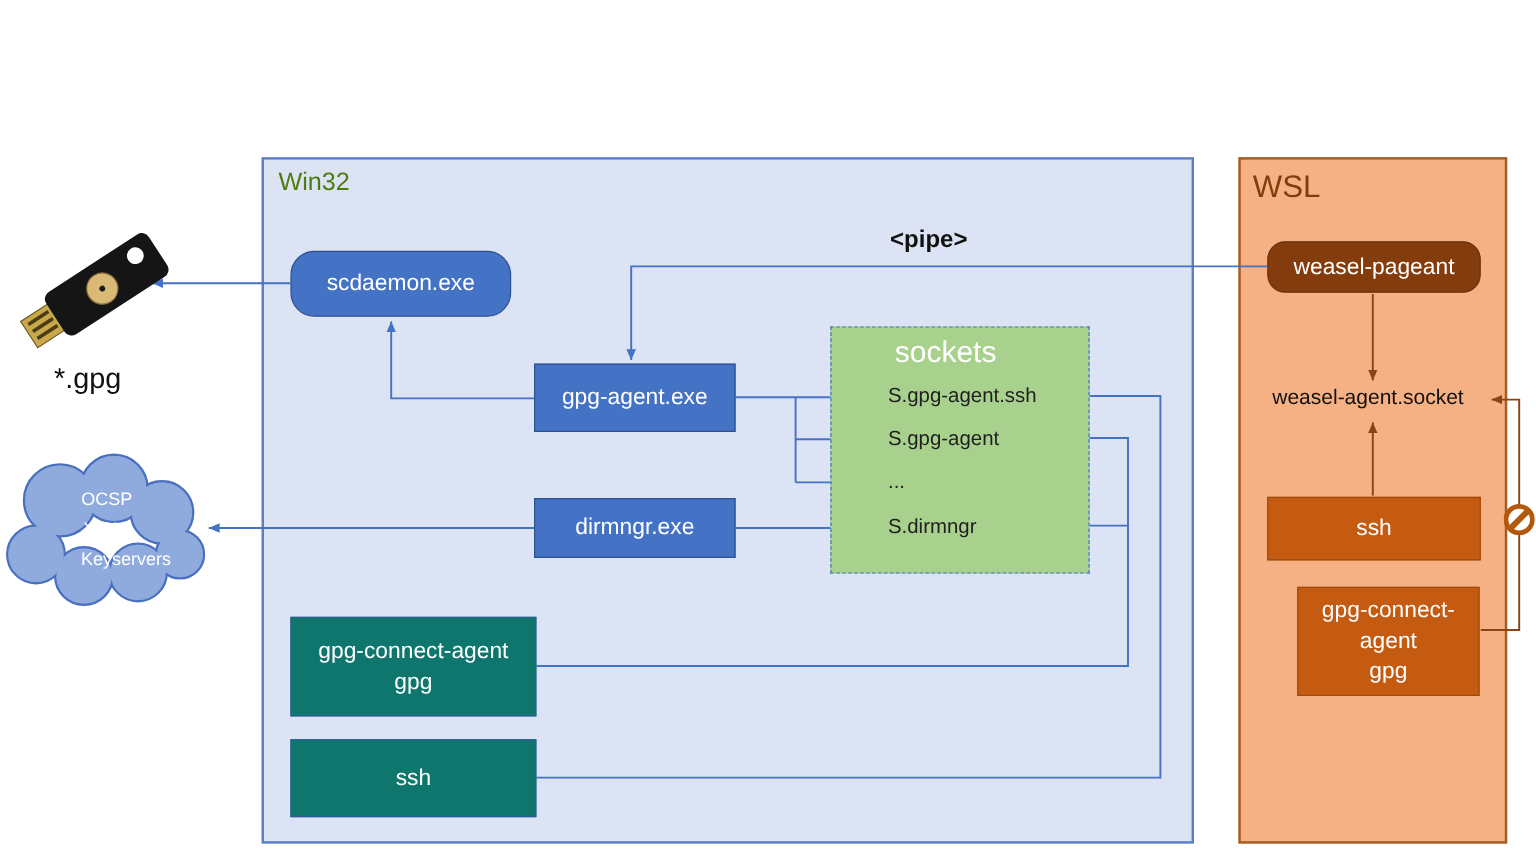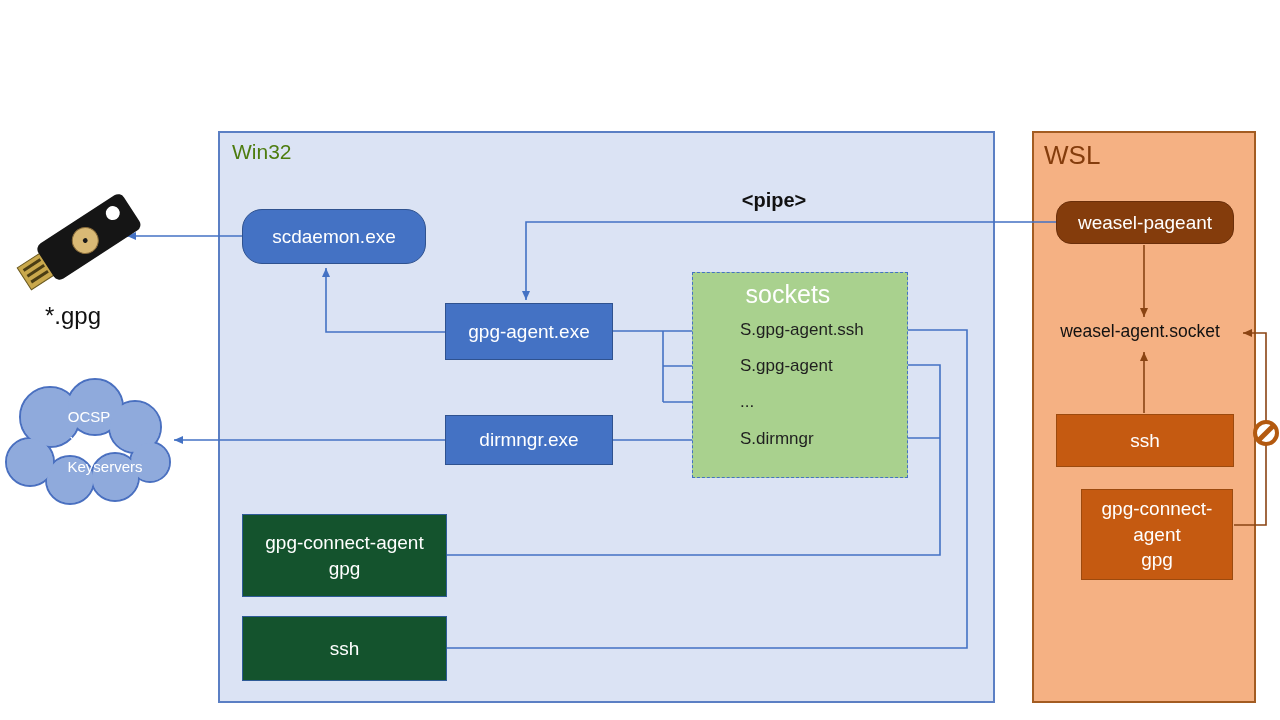--- a/index.html
+++ b/index.html
@@ -22,21 +22,21 @@
   }
   .panel-label-wsl{
     left:1044px;top:140px;font-size:26px;color:#843c0c;
   }
   
   .pbox{
     display:flex;align-items:center;justify-content:center;text-align:center;
     box-sizing:border-box;color:#ffffff;font-size:19px;line-height:1.35;
   }
   .blue{background:#4472c4;border:1.5px solid #2f528f;}
-  .cyan{background:#14532d;border:1.5px solid #2e5b97;}
+  .cyan{background:#0f766e;border:1.5px solid #2e5b97;}
   .wsl-dark{background:#c55a11;border:1.5px solid #9c4a0e;}
   .wsl-darker{background:#843c0c;border:1.5px solid #6b2f0a;}
   .box-scdaemon{left:242px;top:209px;width:184px;height:55px;border-radius:20px;}
   .box-gpg-agent{left:445px;top:303px;width:168px;height:57px;}
   .box-dirmngr{left:445px;top:415px;width:168px;height:50px;}
   .box-gpg-connect-win{left:242px;top:514px;width:205px;height:83px;flex-direction:column;}
   .box-ssh-win{left:242px;top:616px;width:205px;height:65px;}
   .box-weasel{left:1056px;top:201px;width:178px;height:43px;border-radius:15px;}
   .box-ssh-wsl{left:1056px;top:414px;width:178px;height:53px;}
   .box-gpg-connect-wsl{left:1056px;top:489px;width:152px;height:91px;flex-direction:column;margin-left:25px;}

